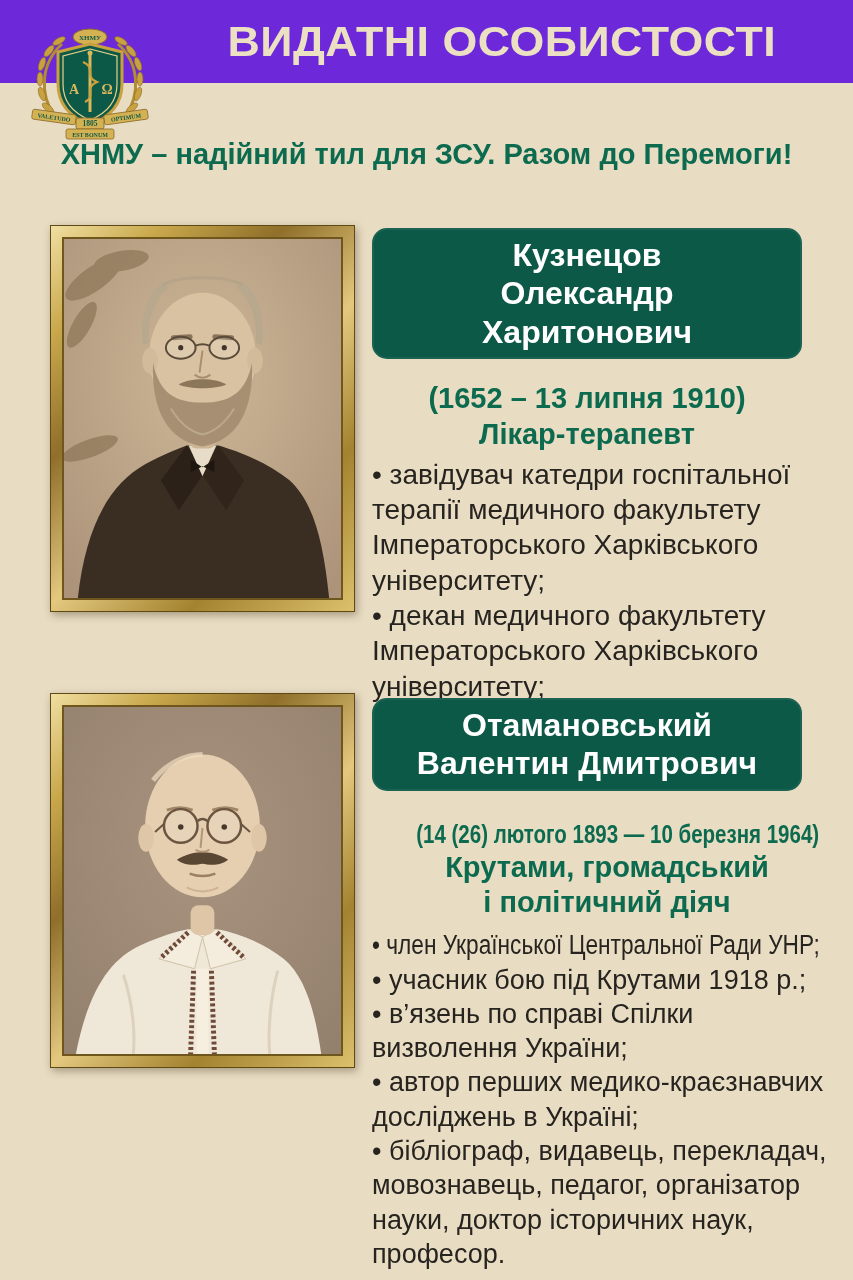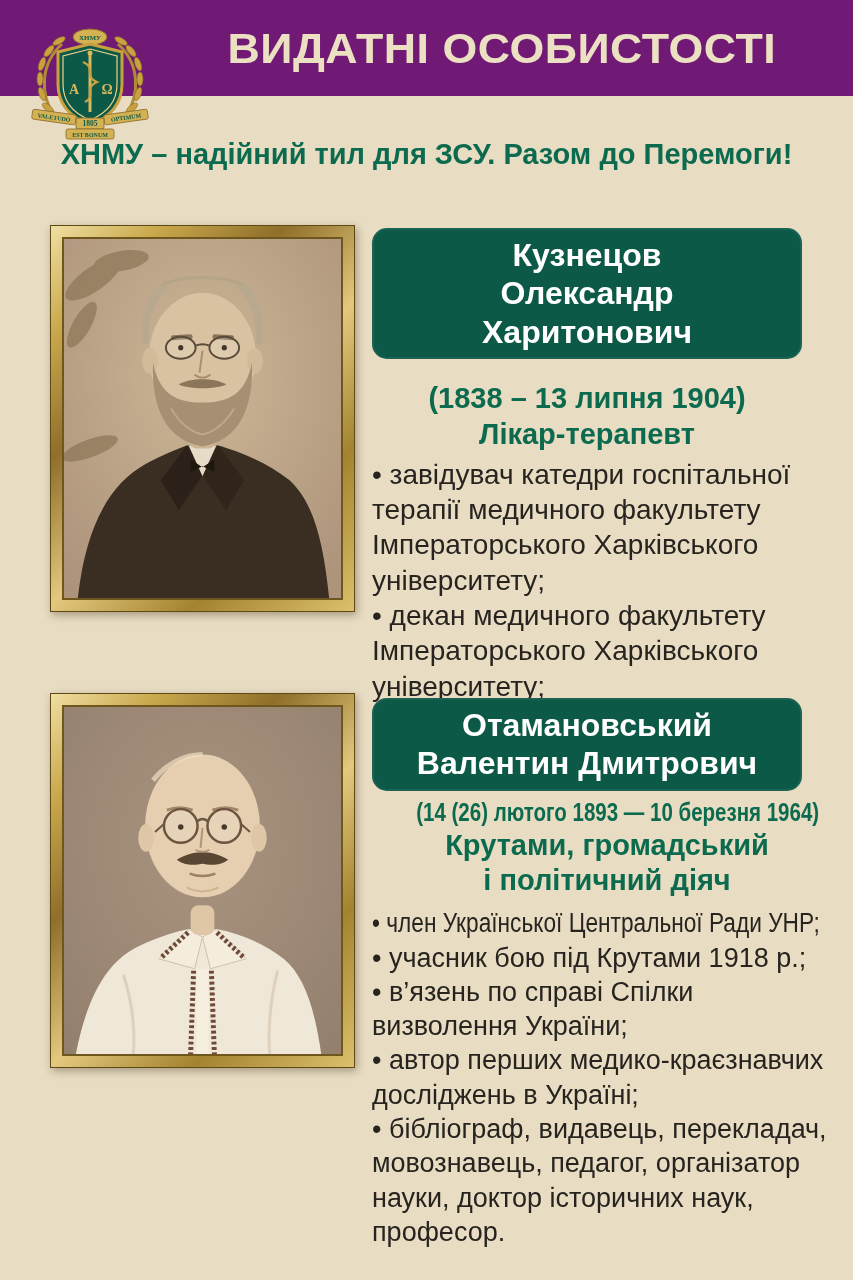--- a/index.html
+++ b/index.html
@@ -3,22 +3,22 @@
 <meta charset="utf-8">
 <style>
   html,body{margin:0;padding:0;}
   body{font-family:"Liberation Sans","DejaVu Sans",sans-serif;}
   .page{
     position:relative;width:853px;height:1280px;overflow:hidden;
     background:#e8dcc3;
   }
   
   .header{
-    position:absolute;left:0;top:0;width:853px;height:96px;
-    background:#701a75;display:flex;align-items:center;justify-content:center;
+    position:absolute;left:0;top:0;width:853px;height:83px;
+    background:#6d28d9;display:flex;align-items:center;justify-content:center;
     padding-left:150px;box-sizing:border-box;
   }
   .header-title{
     color:#ece0c2;font-size:43px;font-weight:800;letter-spacing:.5px;
     white-space:nowrap;transform:scaleX(1.04);
   }
   .emblem{position:absolute;left:28px;top:24px;width:124px;height:116px;z-index:5;}
   
   .subtitle{
     position:absolute;left:0;top:138px;width:853px;text-align:center;
@@ -49,21 +49,21 @@
     padding:8px 20px;box-shadow:inset 0 0 0 2px rgba(255,255,255,.06);
   }
   .card1 .plate{margin-top:3px;}
   .card2 .plate{margin-top:5px;}
   .dates,.role-line{
     color:#0c6b4f;font-weight:700;font-size:29px;line-height:1.22;text-align:center;
   }
   .over-plate{width:430px;}
   .full-col{width:470px;}
   .card1 .dates{margin-top:22px;}
-  .card2 .dates{margin-top:6px;font-size:25px;white-space:nowrap;}
+  .card2 .dates{margin-top:28px;font-size:25px;white-space:nowrap;}
   .squeeze{display:inline-block;transform:scaleX(0.82);transform-origin:50% 50%;white-space:nowrap;}
   .bullets{margin-top:5px;color:#272420;}
   .card1 .bullets p{margin:0;font-size:28px;line-height:1.26;}
   .card2 .bullets{margin-top:8px;}
   .card2 .bullets p{margin:0;font-size:27px;line-height:1.27;}
   .condensed{display:inline-block;transform:scaleX(0.84);transform-origin:0 50%;white-space:nowrap;}
   
   .emblem text{font-family:"Liberation Serif","DejaVu Serif",serif;}
 </style>
 </head>
@@ -185,21 +185,21 @@
           <path d="M108,170 C118,186 130,194 140,196 M172,170 C162,186 150,194 140,196" fill="none" stroke="#c6b394" stroke-width="2" opacity=".7"></path>
           <path d="M116,146 C127,139 153,139 164,146 C153,151 127,151 116,146 Z" fill="#8c765a"></path>
         </svg>
       </div>
     </div>
     <div class="content">
       <div class="plate">
         <div>Кузнецов</div>
         <div>Олександр Харитонович</div>
       </div>
-      <div class="dates over-plate">(1838 – 13 липня 1904)</div>
+      <div class="dates over-plate">(1652 – 13 липня 1910)</div>
       <div class="role-line over-plate">Лікар-терапевт</div>
       <div class="bullets">
         <p>• завідувач катедри госпітальної терапії медичного факультету Імператорського Харківського університету;</p>
         <p>• декан медичного факультету Імператорського Харківського університету;</p>
         <p>• голова Харківського медичного товариства.</p>
       </div>
     </div>
   </div>
 
   <div class="card card2">

